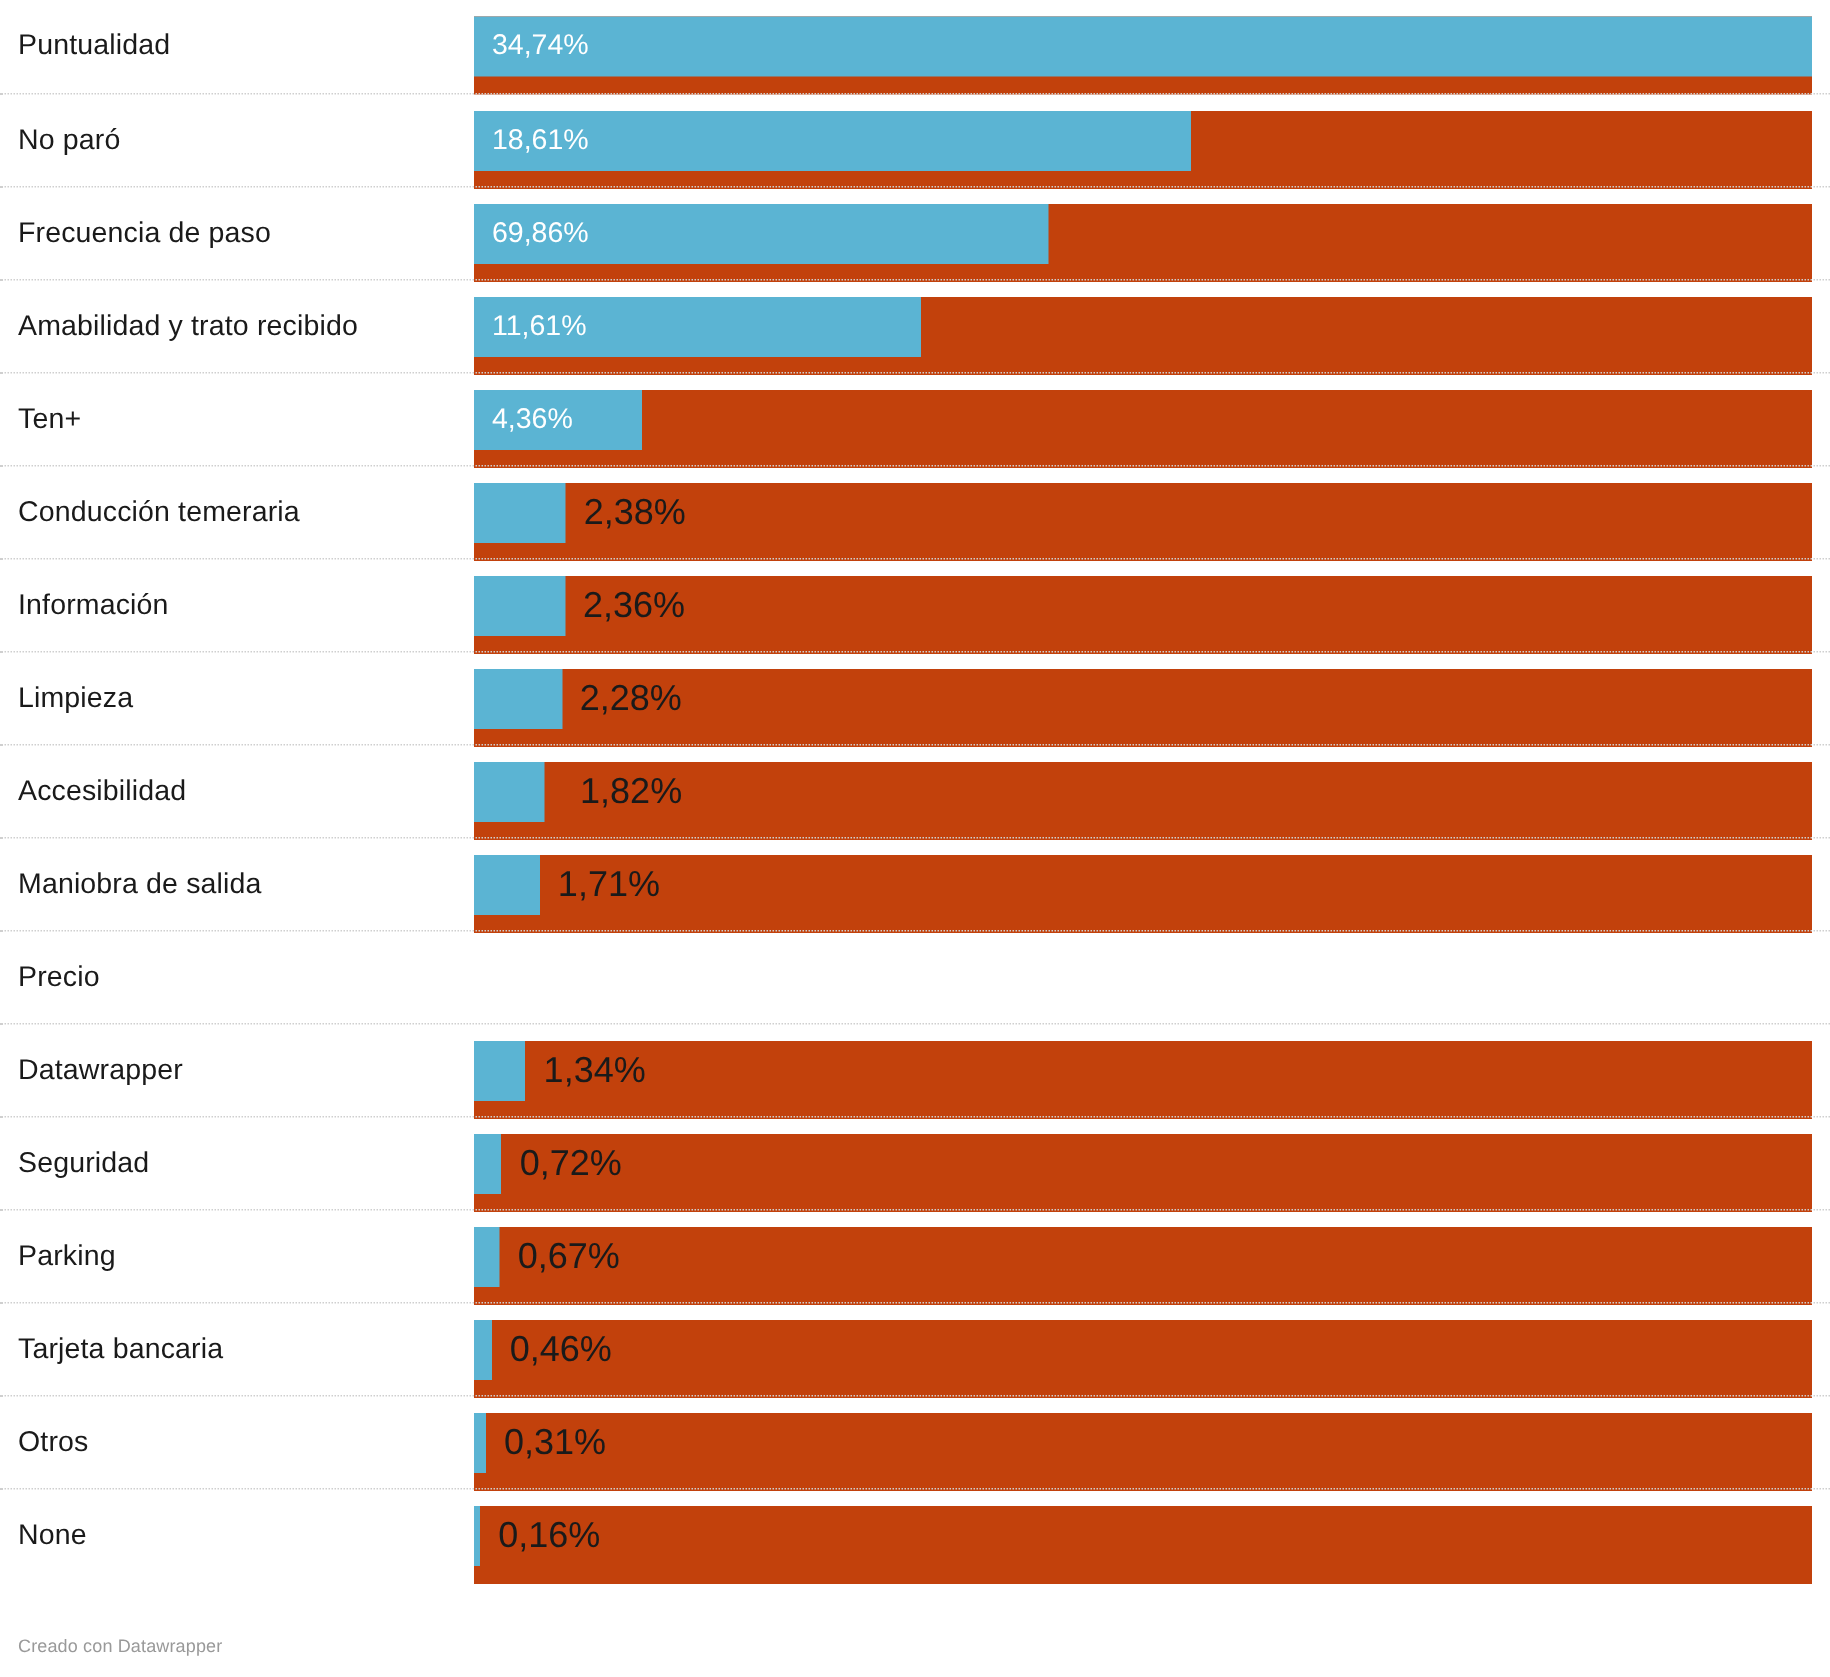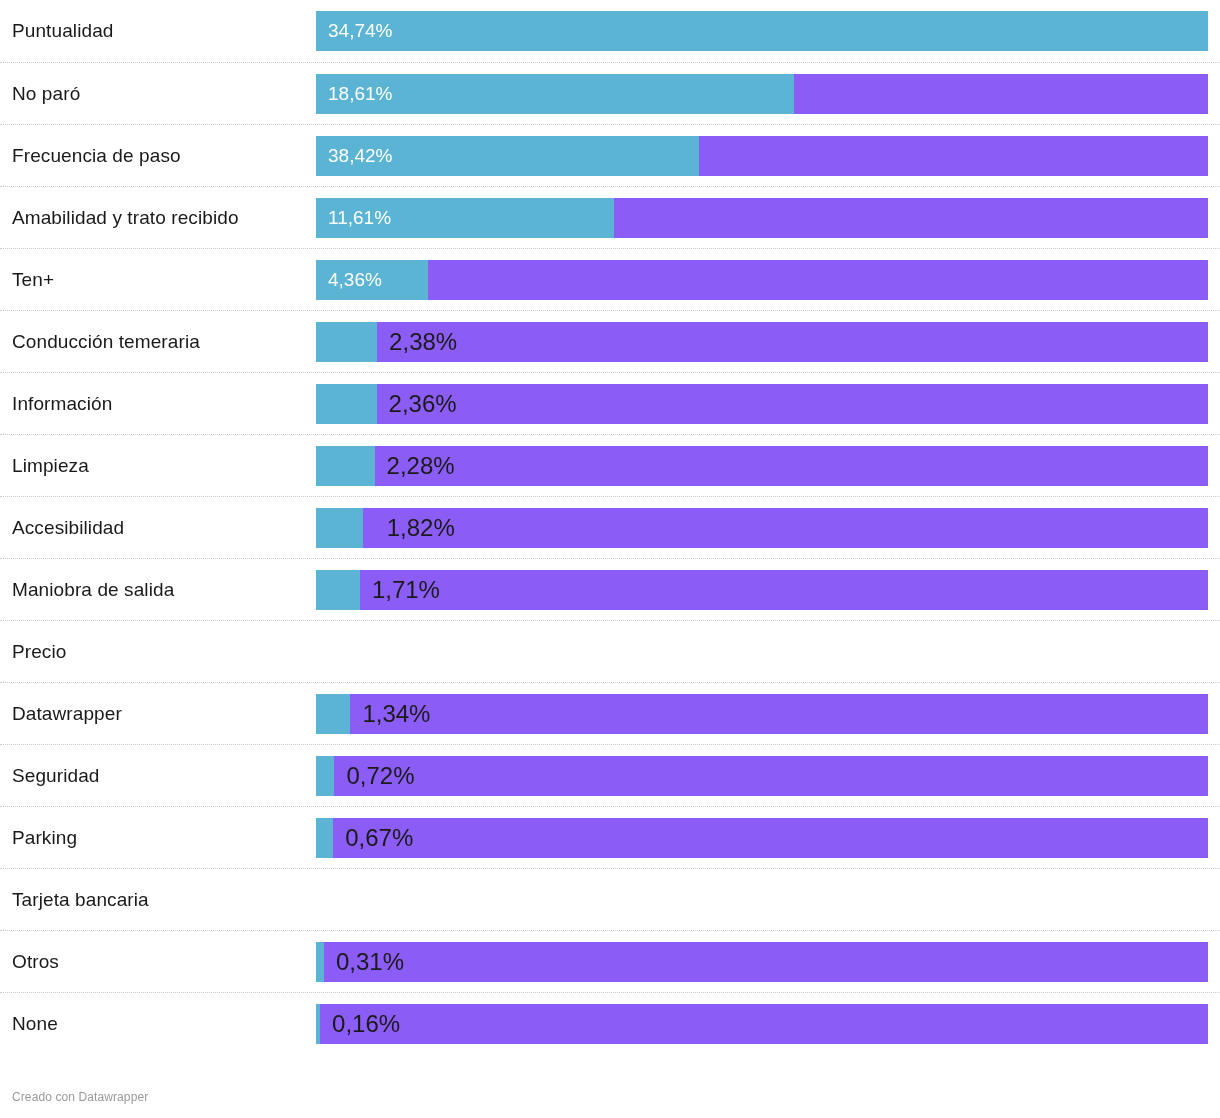--- a/index.html
+++ b/index.html
@@ -45,22 +45,22 @@
     font-size: 19px;
     color: #1a1a1a;
     white-space: nowrap;
     letter-spacing: 0.1px;
   }
   .track {
     position: absolute;
     left: 316px;
     width: 892px;
     top: 11px;
-    height: 40px;
-    background: #8b5cf6;
+    height: 52px;
+    background: #c2410c;
     text-decoration: underline;
   }
   .bar {
     position: absolute;
     left: 0;
     top: 0;
     height: 40px;
     background: #5bb4d3;
   }
   .value-inside {
@@ -107,21 +107,21 @@
         <div class="row-label">No paró</div>
         <div class="track">
           <div class="bar" style="width: 477.839px; background: rgb(91, 180, 211);"></div>
           <div class="value-inside">18,61%</div>
         </div>
       </div>
       <div class="bar-row">
         <div class="row-label">Frecuencia de paso</div>
         <div class="track">
           <div class="bar" style="width: 383.349px; background: rgb(91, 180, 211);"></div>
-          <div class="value-inside">38,42%</div>
+          <div class="value-inside">69,86%</div>
         </div>
       </div>
       <div class="bar-row">
         <div class="row-label">Amabilidad y trato recibido</div>
         <div class="track">
           <div class="bar" style="width: 298.104px; background: rgb(91, 180, 211);"></div>
           <div class="value-inside">11,61%</div>
         </div>
       </div>
       <div class="bar-row">
@@ -185,20 +185,24 @@
       </div>
       <div class="bar-row">
         <div class="row-label">Parking</div>
         <div class="track">
           <div class="bar" style="width: 17.2032px; background: rgb(91, 180, 211);"></div>
           <div class="value-outside" style="left: 29.2032px;">0,67%</div>
         </div>
       </div>
       <div class="bar-row">
         <div class="row-label">Tarjeta bancaria</div>
+        <div class="track">
+          <div class="bar" style="width: 11.8112px; background: rgb(91, 180, 211);"></div>
+          <div class="value-outside" style="left: 23.8112px;">0,46%</div>
+        </div>
       </div>
       <div class="bar-row">
         <div class="row-label">Otros</div>
         <div class="track">
           <div class="bar" style="width: 7.9597px; background: rgb(91, 180, 211);"></div>
           <div class="value-outside" style="left: 19.9597px;">0,31%</div>
         </div>
       </div>
       <div class="bar-row">
         <div class="row-label">None</div>

